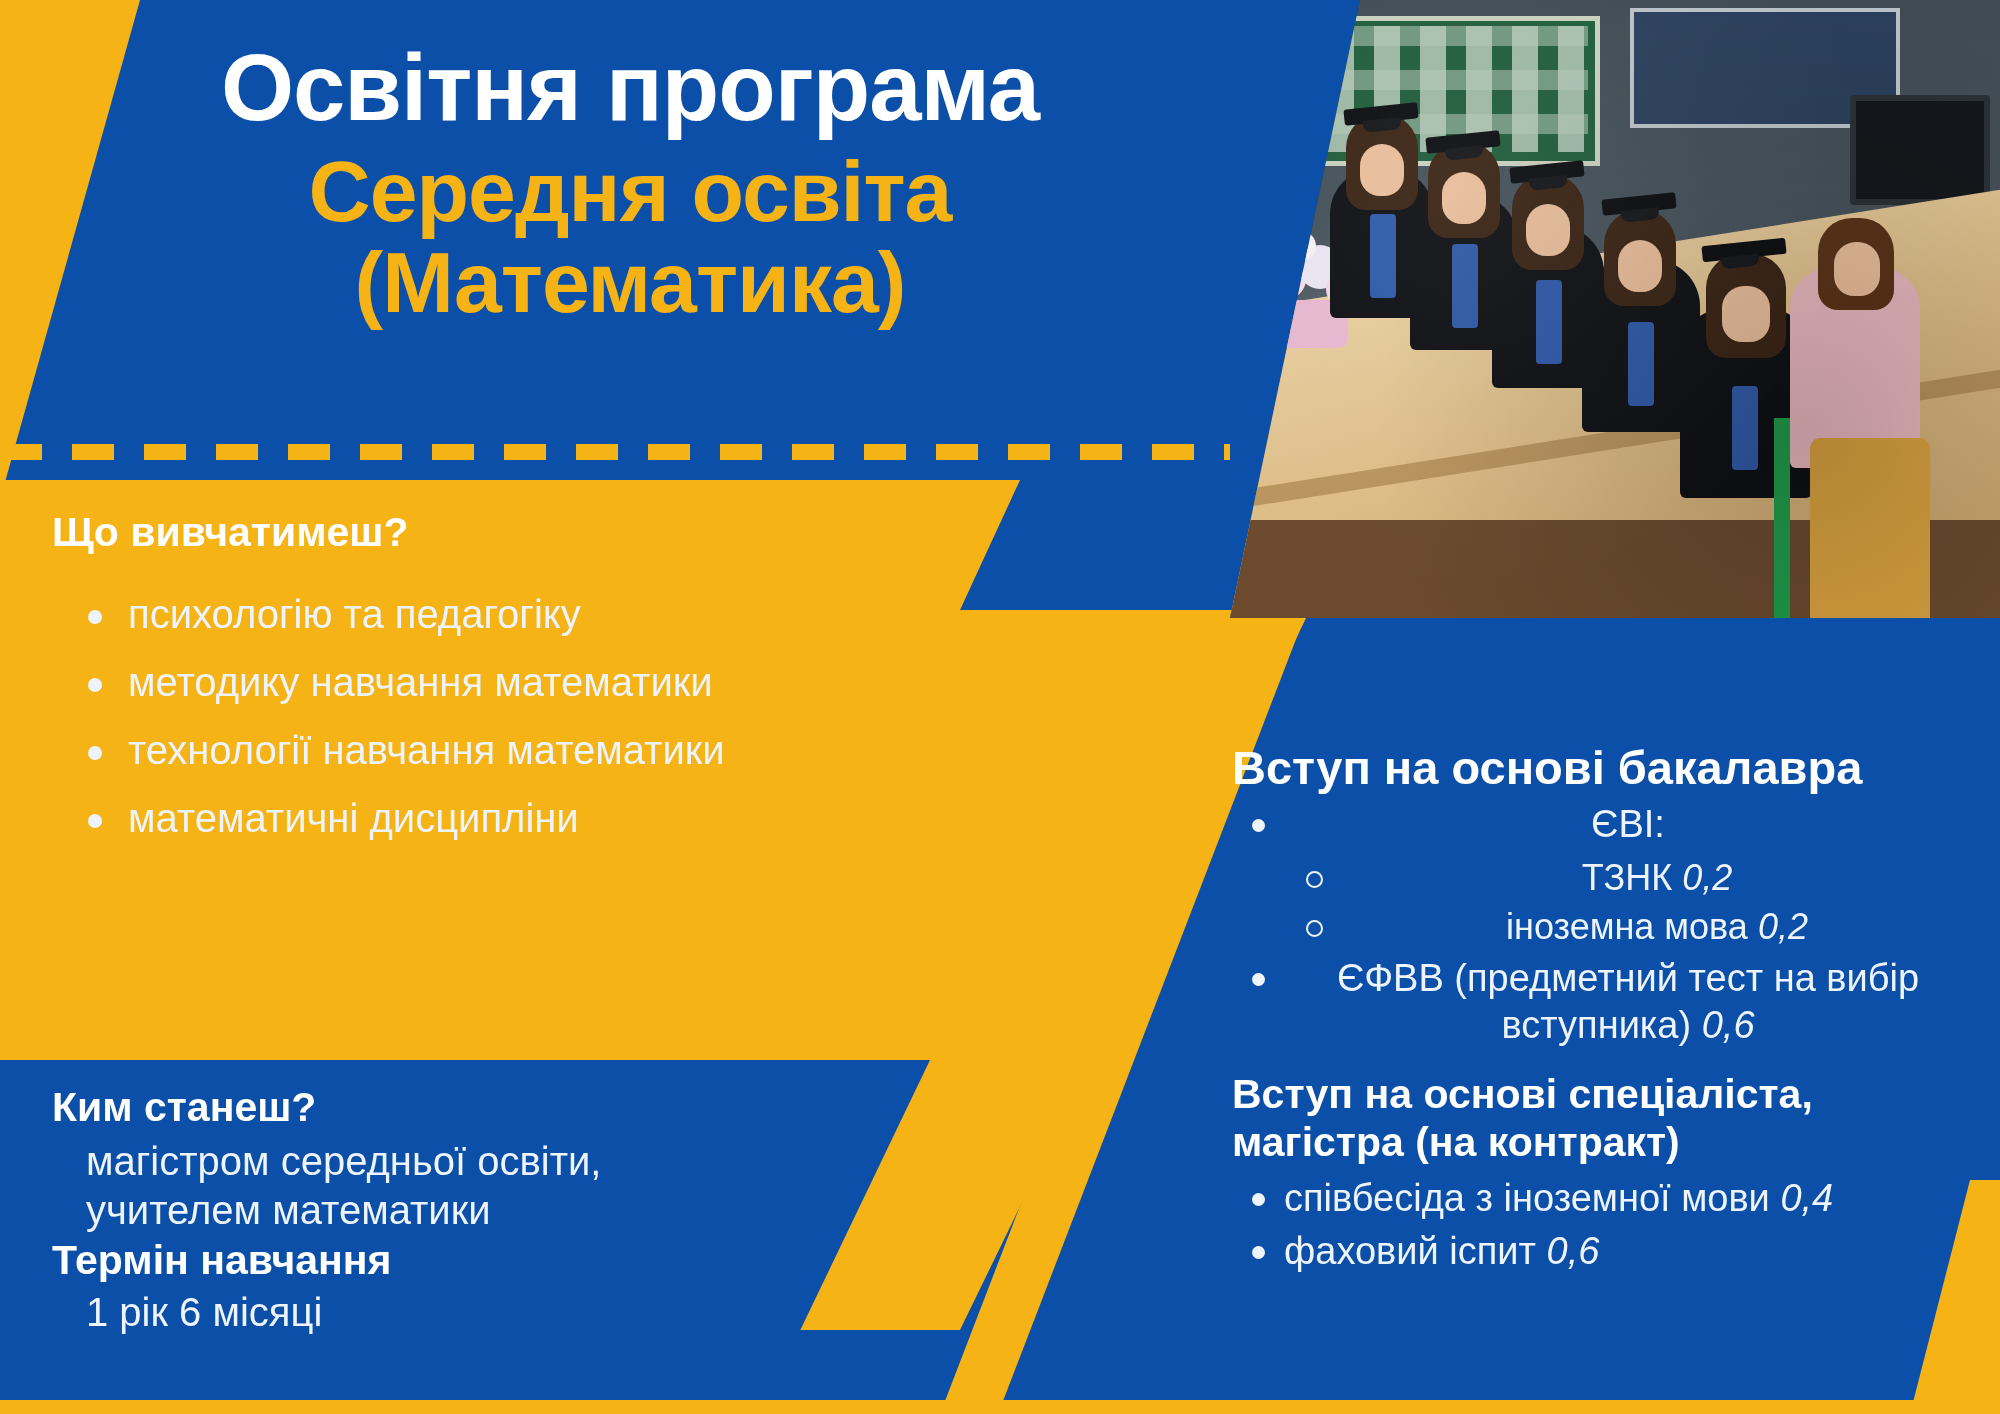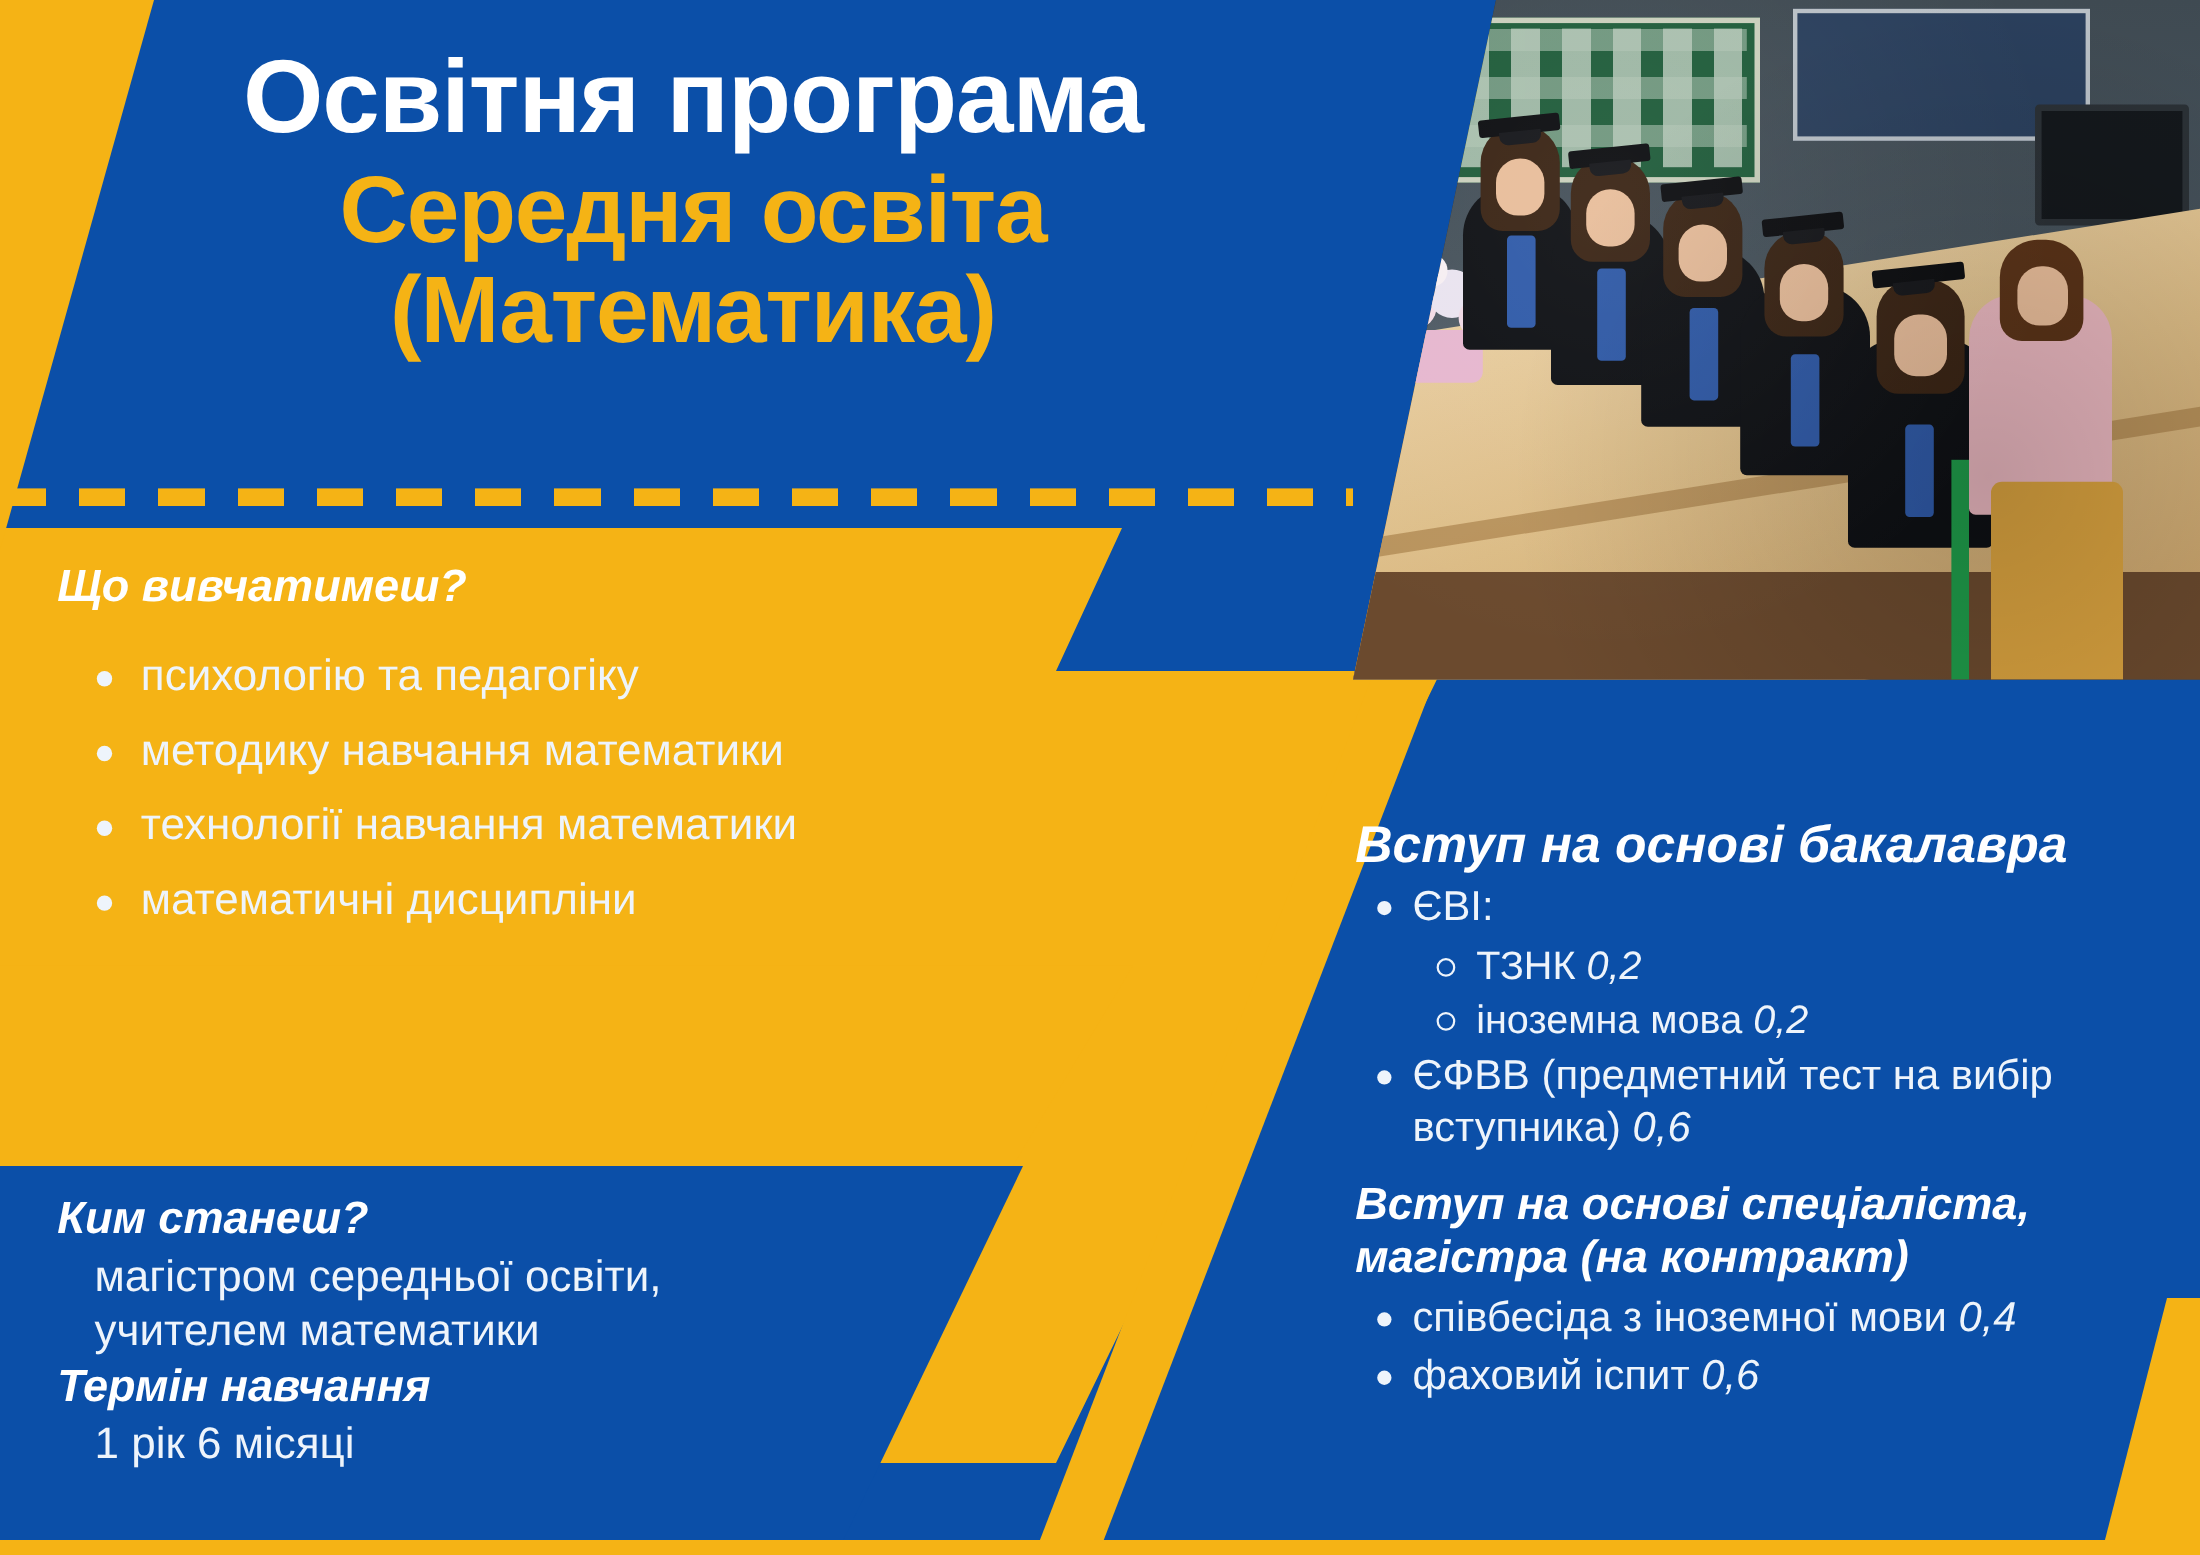--- a/index.html
+++ b/index.html
@@ -190,21 +190,21 @@
   .title-sub {
     color:#f5b315; font-weight:bold; font-size:86px; line-height:1.06;
     text-align:center; letter-spacing:-1px; padding-left:20px; margin-top:10px;
   }
   .title-sub2 {
     color:#f5b315; font-weight:bold; font-size:86px; line-height:1.06;
     text-align:center; letter-spacing:-1px; padding-left:20px;
   }
 
   .h-white {
-    color:#ffffff; font-weight:bold; font-size:41px; line-height:1.18;font-style:italic;
+    color:#ffffff; font-weight:bold; font-size:41px; line-height:1.18;
   }
   .body-white {
     color:#eef4fb; font-size:40px; line-height:1.22; font-weight:normal;
   }
 
   .sec-study { position:absolute; left:52px; top:508px; width:1050px; }
   .sec-study ul { list-style:none; margin-top:34px; }
   .sec-study li {
     position:relative; padding-left:76px; margin-bottom:20px;
     color:#eef4fb; font-size:40px; line-height:1.2;
@@ -216,21 +216,21 @@
 
   .sec-become { position:absolute; left:52px; top:1083px; width:830px; }
   .sec-become .lines { margin-top:6px; padding-left:34px; }
 
   .sec-term { position:absolute; left:52px; top:1236px; width:830px; }
   .sec-term .lines { margin-top:4px; padding-left:34px; }
 
   .sec-adm { position:absolute; left:1232px; top:740px; width:740px; }
   .sec-adm .h-white { font-size:47px; }
   .sec-adm ul { list-style:none; }
-  .sec-adm > ul { margin-top:6px; }
+  .sec-adm > ul { margin-top:6px;text-align:center; }
   .sec-adm li.l1 {
     position:relative; padding-left:52px; margin-bottom:4px;
     color:#eef4fb; font-size:38px; line-height:1.24;
   }
   .sec-adm li.l1:before {
     content:""; position:absolute; left:20px; top:18px;
     width:13px; height:13px; border-radius:50%; background:#eef4fb;
   }
   .sec-adm li.l2 {
     position:relative; padding-left:110px; margin-bottom:4px;

